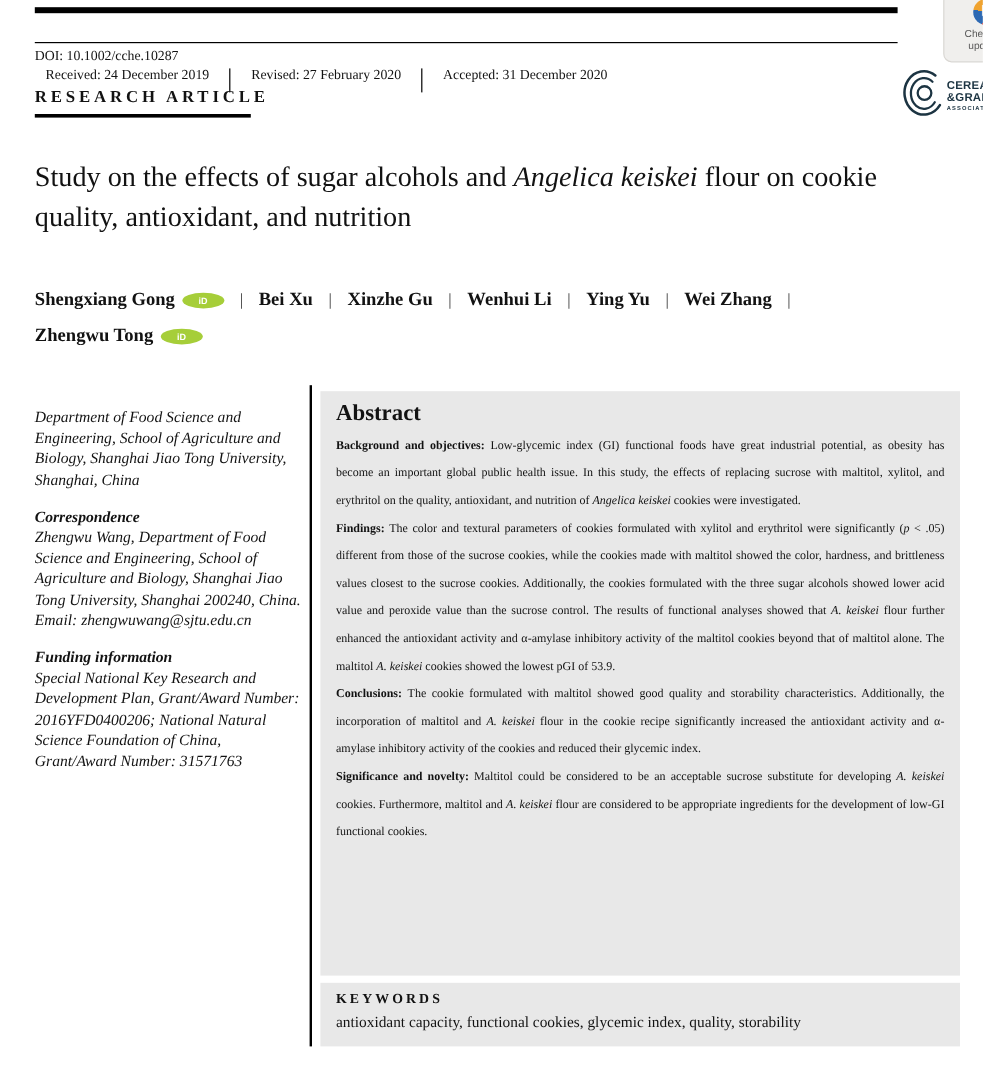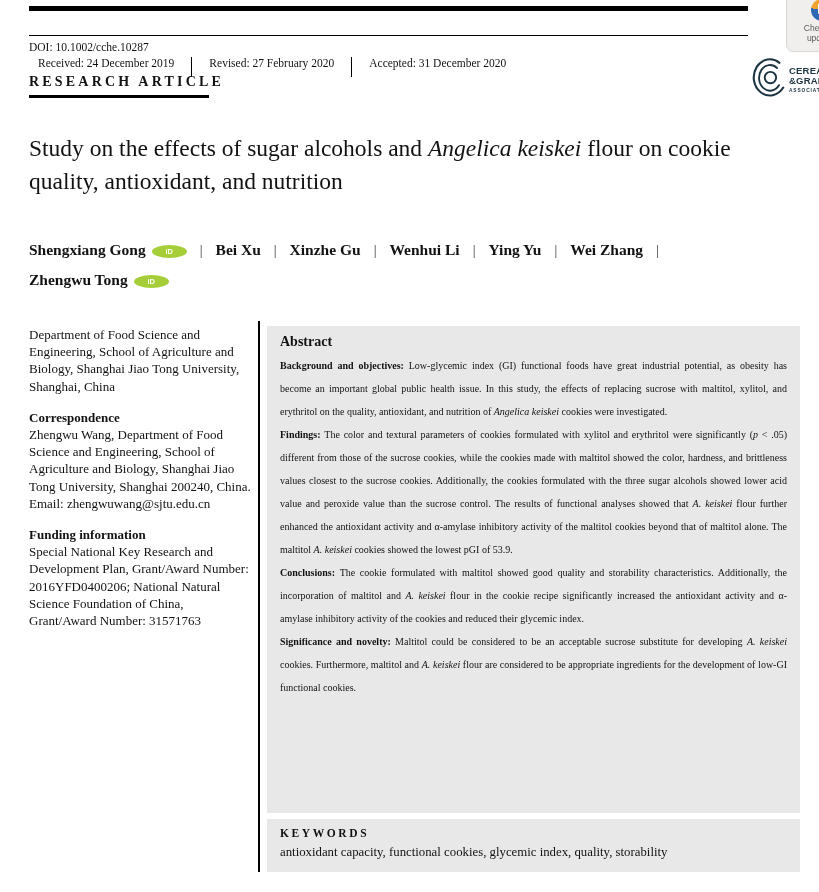--- a/index.html
+++ b/index.html
@@ -45,30 +45,30 @@
   .authors{position:absolute;left:29px;top:235px;width:765px;font-size:15.5px;font-weight:bold;line-height:29px;}
   .authors .sep{font-weight:normal;font-size:14px;color:#333;margin:0 13px;}
   .orcid{
     display:inline-flex;align-items:center;justify-content:center;
     width:35px;height:13px;border-radius:50%;background:#a6ce39;color:#fff;
     font-family:"Liberation Sans", sans-serif;font-size:7.5px;font-weight:bold;
     margin-left:6px;vertical-align:1px;cursor:pointer;
   }
   
   .sidebar{position:absolute;left:29px;top:325px;width:225px;font-size:13px;line-height:17.2px;}
-  .sidebar .block{margin:1px 0 14px 0;}
+  .sidebar .block{margin:14px 0 14px 0;font-style:italic;}
   .sidebar .heading{font-weight:bold;}
   
   .col-divider{position:absolute;left:258px;top:321px;width:1.5px;height:551px;background:#000;}
   
   .abstract-box{
     position:absolute;left:267px;top:326px;width:533px;height:487px;
     background:#e8e8e8;box-sizing:border-box;padding:8px 13px 0 13px;
   }
-  .abstract-heading{font-size:14px;font-weight:bold;margin:0 0 4px 0;}
+  .abstract-heading{font-size:19px;font-weight:bold;margin:0 0 4px 0;}
   .abstract-box p{margin:0;font-size:10px;line-height:23px;text-align:justify;}
   .abstract-box .lead{font-weight:bold;}
   .abstract-box .it{font-style:italic;}
   
   .keywords-box{
     position:absolute;left:267px;top:819px;width:533px;height:53px;
     background:#e8e8e8;box-sizing:border-box;padding:8px 7px 0 13px;
   }
   .keywords-heading{font-size:11.5px;font-weight:bold;letter-spacing:2.6px;margin:0 0 6px 0;}
   .keywords-text{font-size:12.8px;margin:0;}

